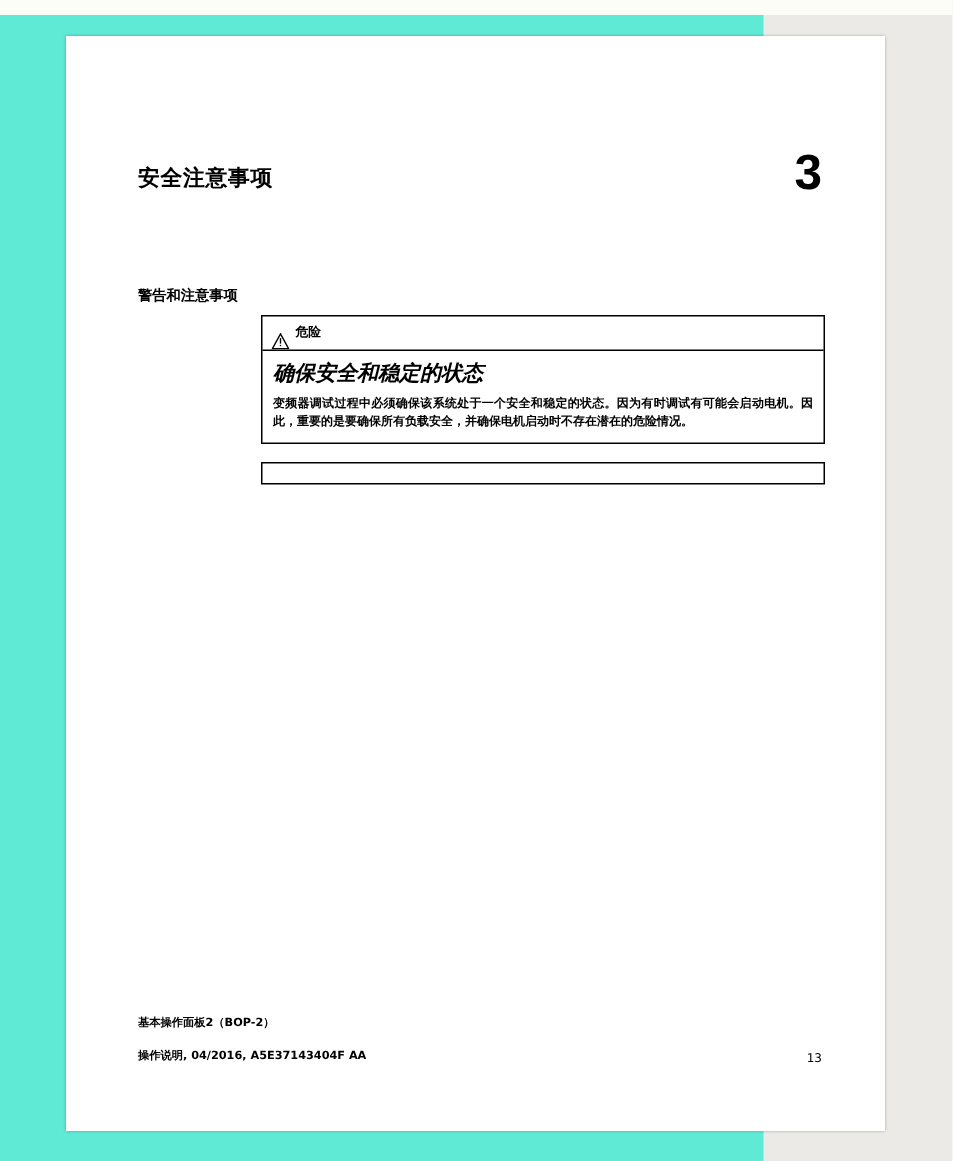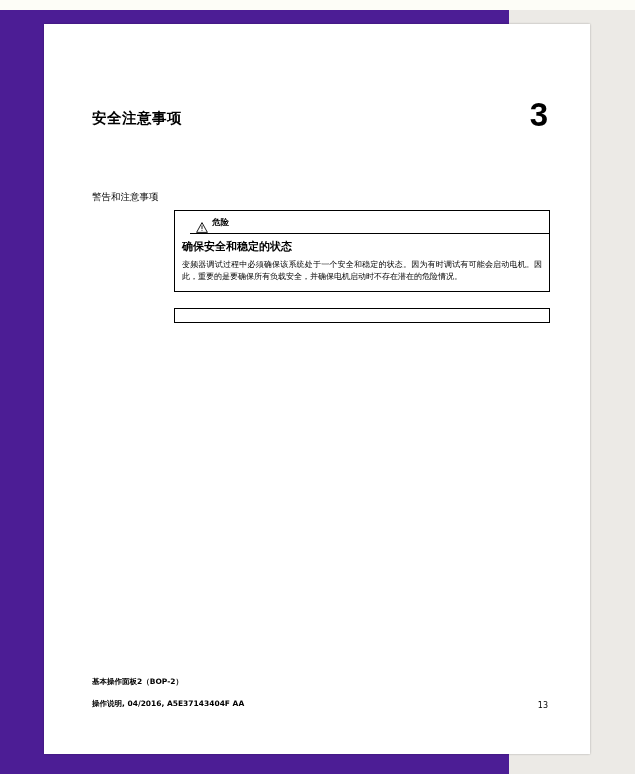--- a/index.html
+++ b/index.html
@@ -10,21 +10,21 @@
     width: 635px;
     height: 774px;
     background: #eceae6;
     font-family: "DejaVu Sans", "Liberation Sans", sans-serif;
     overflow: hidden;
   }
   .viewer {
     position: relative;
     width: 509px;
     height: 774px;
-    background: #4c1d95;
+    background: #5eead4;
     box-sizing: border-box;
   }
   .top-strip {
     position: absolute;
     top: 0;
     left: 0;
     width: 635px;
     height: 10px;
     background: #fdfdf7;
   }
@@ -61,71 +61,72 @@
     font-size: 33px;
     font-weight: bold;
     color: #000;
     font-family: "Liberation Sans", sans-serif;
   }
   .section-heading {
     position: absolute;
     left: 48px;
     top: 167px;
     font-size: 9.5px;
-    font-weight: normal;
+    font-weight: bold;
     color: #000;
   }
   .notice-box {
     position: absolute;
     left: 130px;
     width: 376px;
     border: 1px solid #000;
     box-sizing: border-box;
     background: #fff;
   }
   .notice-danger { top: 186px; }
   .notice-attention { top: 284px; }
   .notice-head {
     border-bottom: 1px solid #000;
     padding: 4px 6px 4px 6px;
     display: flex;
     align-items: center;
     gap: 4px;
     min-height: 14px;
-    margin-left: 15px;
   }
   .warn-icon {
     display: inline-block;
     width: 12px;
     height: 11px;
     position: relative;
     top: 1px;
   }
   .notice-head-label {
     font-size: 8.5px;
     font-weight: bold;
     color: #000;
     line-height: 1;
   }
   .notice-body {
     padding: 6px 7px 7px 7px;
   }
   .notice-subtitle {
-    font-size: 11px;
+    font-size: 14px;
     font-weight: bold;
     color: #000;
     margin: 0 0 4px 0;
     line-height: 1.35;
+    font-style: italic;
   }
   .notice-text {
     font-size: 8px;
     color: #000;
     line-height: 1.55;
     margin: 0;
     text-align: justify;
+    font-weight: bold;
   }
   .footer {
     position: absolute;
     left: 48px;
     bottom: 44px;
     font-size: 7.5px;
     font-weight: bold;
     color: #000;
     line-height: 1.55;
   }

